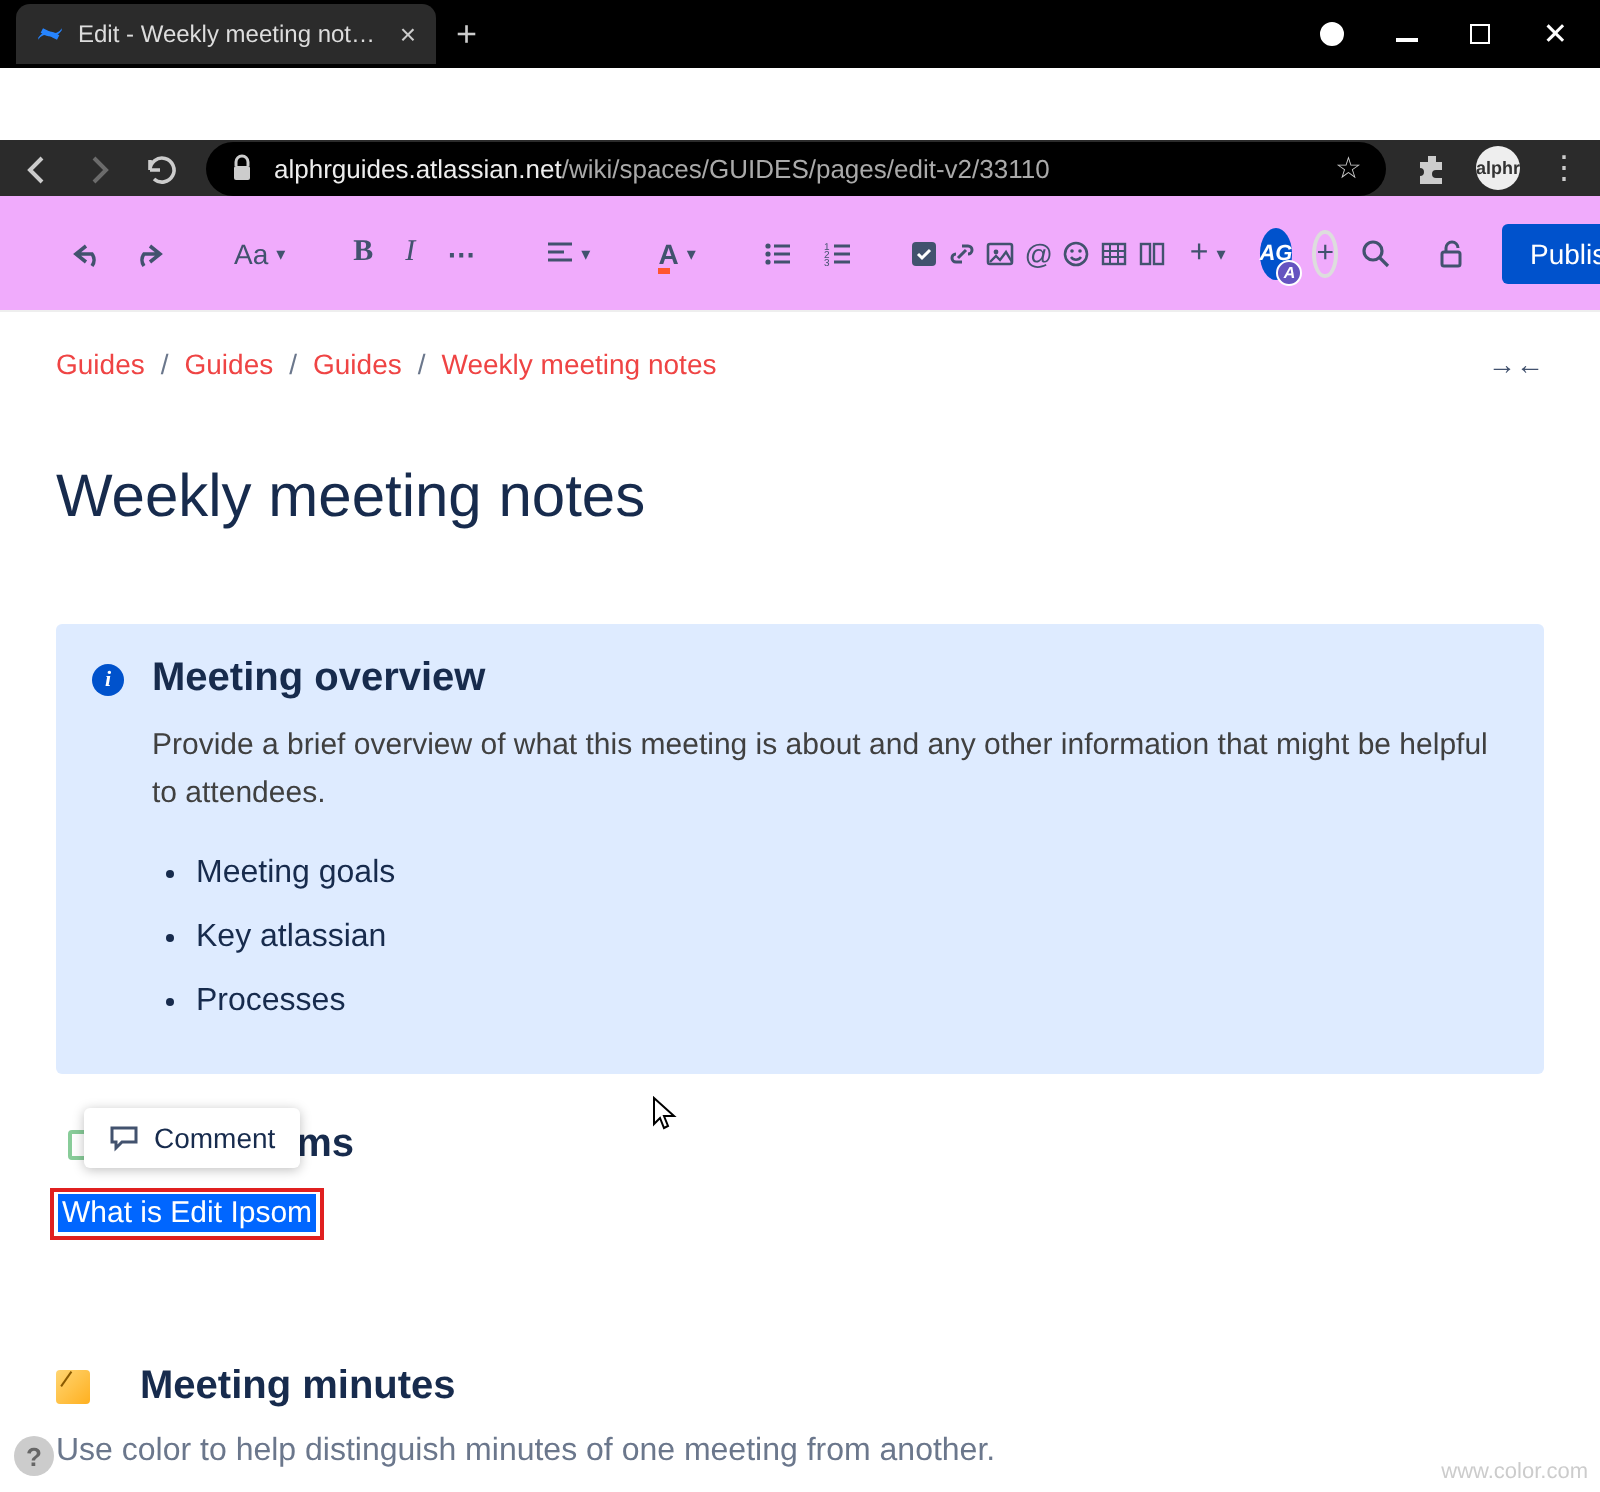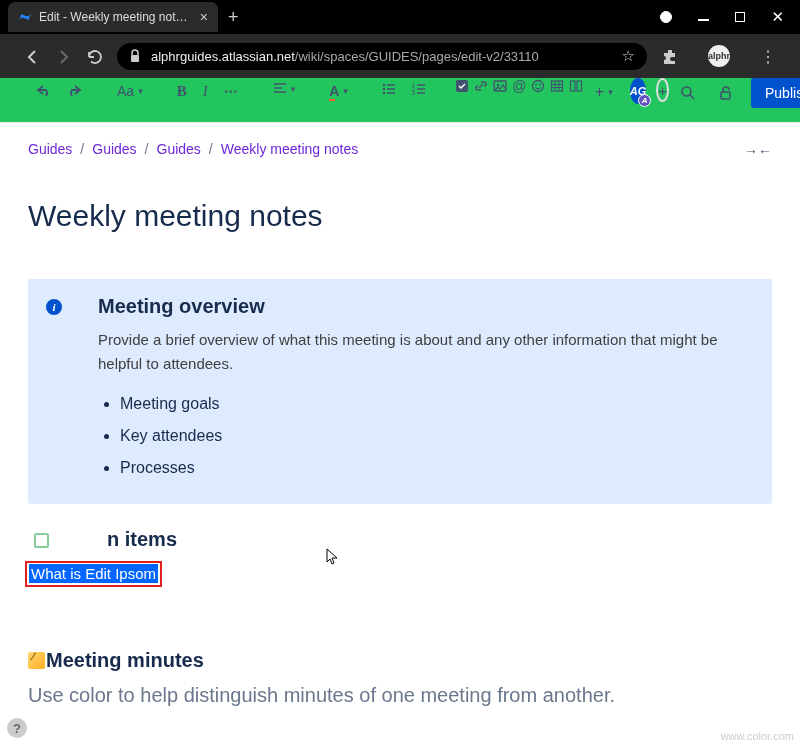--- a/index.html
+++ b/index.html
@@ -8,29 +8,29 @@
   
   .titlebar { background: #000; height: 34px; display: flex; align-items: center; padding: 0 8px; }
   .titlebar-right { margin-left: auto; display: flex; gap: 26px; align-items: center; padding-right: 8px; }
   .titlebar-right span { color: #fff; font-size: 14px; }
   .tab { background: #2b2b2b; border-radius: 7px 7px 0 0; height: 30px; display: flex; align-items: center; padding: 0 10px; color: #ddd; font-size: 12px; gap: 7px; max-width: 210px; }
   .tab-icon { width: 14px; height: 14px; }
   .tab-title { flex: 1; white-space: nowrap; overflow: hidden; text-overflow: ellipsis; }
   .tab-close { color: #ccc; font-size: 14px; }
   .new-tab { color: #ccc; font-size: 18px; margin-left: 10px; }
   
-  .addrbar { background: #2b2b2b; height: 44px; display: flex; align-items: center; padding: 0 24px; gap: 14px; color: #ccc; }
+  .addrbar { background: #2b2b2b; height: 28px; display: flex; align-items: center; padding: 0 10px; gap: 14px; color: #ccc; margin-top: 36px; }
   .addrbar svg { fill: #ccc; }
   .urlbox { background: #000; border-radius: 16px; flex: 1; height: 27px; display: flex; align-items: center; padding: 0 12px; font-size: 13px; color: #aaa; gap: 10px; }
   .url-host { color: #eee; }
-  .addr-icons { display: flex; gap: 30px; align-items: center; }
+  .addr-icons { display: flex; gap: 14px; align-items: center; }
   .avatar-chrome { width: 22px; height: 22px; border-radius: 50%; background: #eee; font-size: 9px; color: #333; display:flex; align-items:center; justify-content:center; font-weight:bold;}
   
   
-  .toolbar { background: #22c55e; border-bottom: 1px solid #eee; height: 45px; display: flex; align-items: flex-start; padding: 0 16px 0 14px; gap: 6px; }
+  .toolbar { background: #f0abfc; border-bottom: 1px solid #eee; height: 58px; display: flex; align-items: center; padding: 0 16px 0 14px; gap: 6px; }
   .logo { width: 24px; height: 24px; margin-right: 10px;}
   .tb-group { display: flex; align-items: center; gap: 2px; }
   .tb-btn { padding: 5px 5px; border-radius: 3px; color: #42526e; font-size: 14px; display:flex; align-items:center; gap:2px; cursor:pointer; }
   .tb-sep { width: 1px; height: 22px; background: #ddd; margin: 0 6px; }
   .tb-bold { font-weight: bold; font-family: Georgia, serif; font-size:15px; }
   .tb-italic { font-style: italic; font-family: Georgia, serif; font-size:15px;}
   .dots { letter-spacing: 1px; font-weight:bold;}
   .caret { font-size: 9px; margin-left:2px; color:#42526e;}
   .color-A { position: relative; font-weight:600;}
   .color-A::after { content:''; position:absolute; bottom:-2px; left:0; right:4px; height:2.5px; background:#ff5630; }
@@ -38,43 +38,43 @@
   .mini-icons .mi { width:15px; height:15px; display:flex; align-items:center; justify-content:center; color:#42526e; }
   .avatar-conf { width: 26px; height: 26px; border-radius: 50%; background: #0052cc; color:#fff; font-size:11px; font-weight:600; display:flex; align-items:center; justify-content:center; position:relative; margin-left:6px;font-style:italic;}
   .avatar-conf .badge { position:absolute; bottom:-3px; right:-5px; background:#6554c0; color:#fff; font-size:8px; width:13px; height:13px; border-radius:50%; display:flex; align-items:center; justify-content:center; border:1.5px solid #fff;}
   .add-circle { width: 24px; height:24px; border:2px solid #ddd; border-radius:50%; display:flex; align-items:center; justify-content:center; color:#42526e; margin-left:4px; font-size:15px;}
   .tb-right { margin-left: auto; display:flex; align-items:center; gap:12px;}
   .publish-btn { background:#0052cc; color:#fff; border:none; padding: 7px 14px; border-radius:3px; font-size:14px; font-weight:500;}
   
   
   .content { padding: 18px 28px; position:relative;}
   .breadcrumbs { display:flex; align-items:center; gap:8px; color:#6b778c; font-size:14px; margin-bottom: 42px;}
-  .breadcrumbs a { color:#6d28d9; text-decoration:none;}
+  .breadcrumbs a { color:#ef4444; text-decoration:none;}
   .collapse-ic { margin-left:auto; color:#42526e; font-size:14px;}
   .page-title { font-size: 30px; color:#172b4d; font-weight:500; margin-bottom: 46px;}
   
   .panel { background:#deebff; border-radius:3px; padding: 16px 20px 20px 18px; display:flex; gap:14px; }
   .panel-icon { color:#0052cc; font-size:16px; margin-top:4px; width:16px; height:16px; border-radius:50%; background:#0052cc; color:#fff; display:flex; align-items:center; justify-content:center; font-size:11px; font-weight:bold; font-style:italic; font-family:Georgia,serif;}
-  .panel-body { flex:1;margin-left:22px; }
+  .panel-body { flex:1; }
   .panel-title { font-size:20px; font-weight:600; color:#172b4d; margin-bottom:10px;}
   .panel-desc { color:#404040; font-size:15px; line-height:1.6; margin-bottom:12px;}
   .panel-list { list-style: disc; padding-left: 22px; color:#172b4d; font-size:16px; line-height:2;}
   
   .section2 { margin-top: 24px; position:relative;}
   .section2-title { font-size:20px; font-weight:600; color:#172b4d; margin-left:6px;}
   .square { display:inline-block; width:15px; height:15px; border:2px solid #8c9; border-radius:2px; vertical-align:middle; margin-right:8px; position:relative; top:0px;}
   .comment-popup { position:absolute; top:-7px; left:14px; background:#fff; border-radius:3px; box-shadow:0 1px 6px rgba(0,0,0,0.25); padding:7px 12px; display:flex; align-items:center; gap:7px; font-size:14px; color:#172b4d; z-index:5;}
   .selected-box { margin-top:10px; border:2.5px solid #e02020; display:inline-block; padding:2px; margin-left:-3px;}
   .selected-text { background:#0066ff; color:#fff; padding:1px 2px; font-size:15px;}
   
   .section3 { margin-top: 62px;}
-  .section3-title { font-size:20px; font-weight:600; color:#172b4d; display:flex; align-items:center; gap:1px;}
+  .section3-title { font-size:20px; font-weight:600; color:#172b4d; display:flex; align-items:center; gap:25px;}
   .notes-icon { width:17px; height:17px; background:linear-gradient(135deg,#ffd572,#ffb020); border-radius:2px; display:inline-block; position:relative;}
   .notes-icon::after { content:''; position:absolute; top:2px; left:4px; width:7px; height:9px; border-left:1.5px solid #8a5a00; transform:rotate(35deg);}
-  .section3-desc { color:#6b778c; font-size:20px; margin-top:12px;}
+  .section3-desc { color:#6b778c; font-size:16px; margin-top:12px;}
   
   .help-circle { position:absolute; left:7px; bottom:8px; width:20px; height:20px; border-radius:50%; background:#ccc; color:#666; display:flex; align-items:center; justify-content:center; font-size:13px; font-weight:bold;}
   .watermark { position:absolute; right:6px; bottom:4px; color:#ccc; font-size:11px;}
   .cursor { position:absolute; left:326px; top:548px; font-size:17px; color:#000;}
   
   svg { display:block;}
 </style>
 </head>
 <body>
 
@@ -258,27 +258,33 @@
 
   <h1 class="page-title">Weekly meeting notes</h1>
 
   <div class="panel">
     <div class="panel-icon">i</div>
     <div class="panel-body">
       <div class="panel-title">Meeting overview</div>
       <div class="panel-desc">Provide a brief overview of what this meeting is about and any other information that might be helpful to attendees.</div>
       <ul class="panel-list">
         <li>Meeting goals</li>
-        <li>Key attendees</li>
+        <li>Key atlassian</li>
         <li>Processes</li>
       </ul>
     </div>
   </div>
 
   <div class="section2">
+    <div class="comment-popup">
+      <svg width="16" height="14">
+          <path d="M2 2h12v7H7l-3 3V9H2z" stroke="#42526e" stroke-width="1.5" fill="none"></path>
+        </svg>
+      <span>Comment</span>
+    </div>
     <div class="section2-title"><span class="square"></span><span style="visibility:hidden">Actio</span><span>n items</span></div>
     <div class="selected-box">
       <span class="selected-text">What is Edit Ipsom</span>
     </div>
   </div>
 
   <div class="section3">
     <div class="section3-title">
       <span class="notes-icon"></span>
       <span>Meeting minutes</span>

